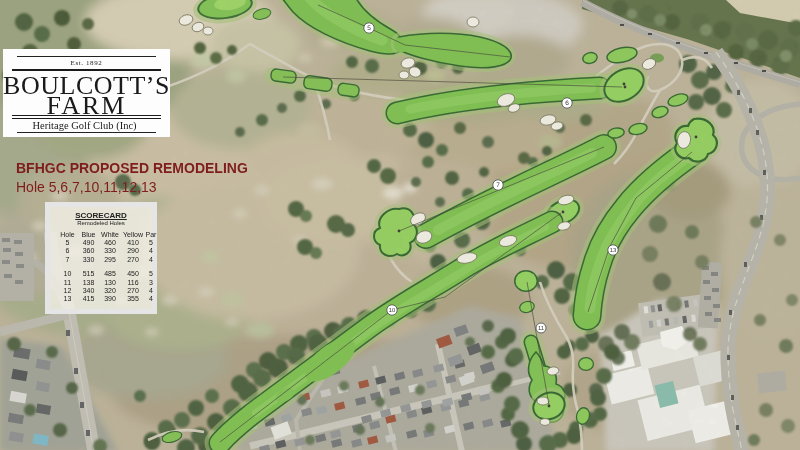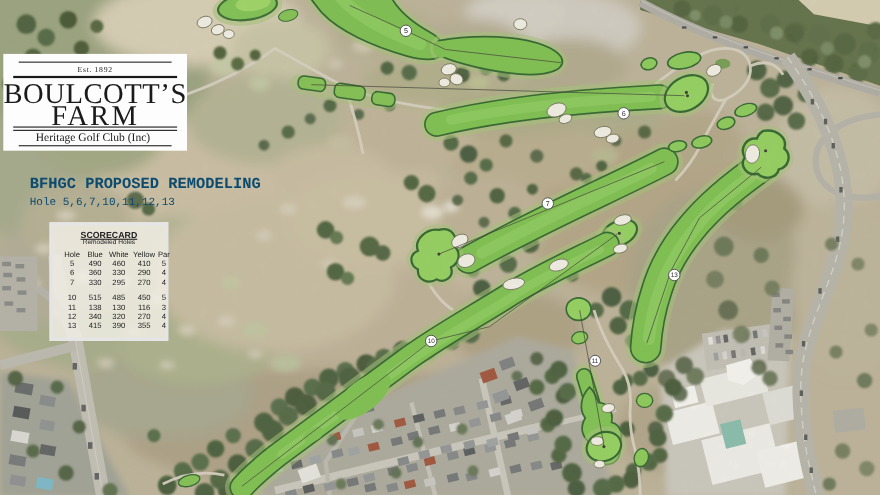--- a/index.html
+++ b/index.html
@@ -1,23 +1,23 @@
 <!DOCTYPE html>
 <html><head>
 <meta charset="utf-8">
 <style>
   html,body{margin:0;padding:0;}
   body{width:800px;height:450px;overflow:hidden;font-family:"Liberation Sans",sans-serif;}
   #stage{position:relative;width:708px;height:450px;background:#b4a98f;}
   svg{position:absolute;left:0;top:0;}
   .logo{position:absolute;left:3px;top:49px;width:167px;height:88px;background:#fdfdfd;color:#1a1a1a;text-align:center;font-family:"Liberation Serif",serif;}
-  .title{position:absolute;left:27px;top:160px;color:#0c4a6e;font-family:Liberation Mono, monospace;}
+  .title{position:absolute;left:16px;top:160px;color:#7f1d1d;}
   .t1{font-size:14px;font-weight:bold;letter-spacing:0px;}
-  .t2{font-size:10px;margin-top:3px;}
-  .score{position:absolute;left:45px;top:202px;width:102px;height:102px;background:rgba(246,244,236,0.78);border:3px solid #e5e5e5;font-size:7px;color:#222;}
+  .t2{font-size:14px;margin-top:3px;}
+  .score{position:absolute;left:45px;top:202px;width:102px;height:102px;background:rgba(246,244,236,0.78);border:5px solid #e5e5e5;font-size:7px;color:#222;}
   .score td{padding:0;height:8.2px;line-height:8px;}
 </style>
 </head>
 <body>
 <div id="stage">
 
 <svg width="800" height="450" viewBox="0 0 800 450" text-rendering="geometricPrecision">
   <defs>
     <filter id="soft" x="-40%" y="-40%" width="180%" height="180%">
           <feGaussianBlur stdDeviation="6"></feGaussianBlur>

